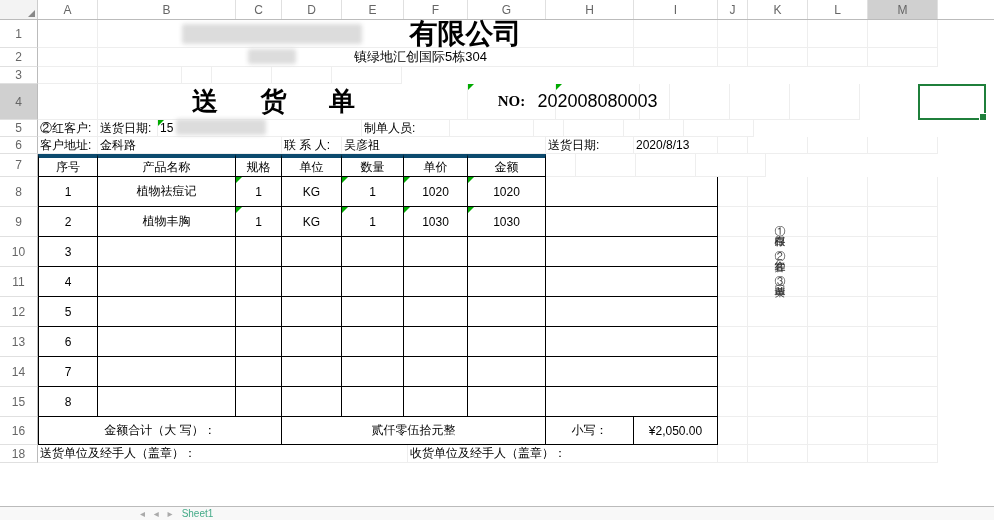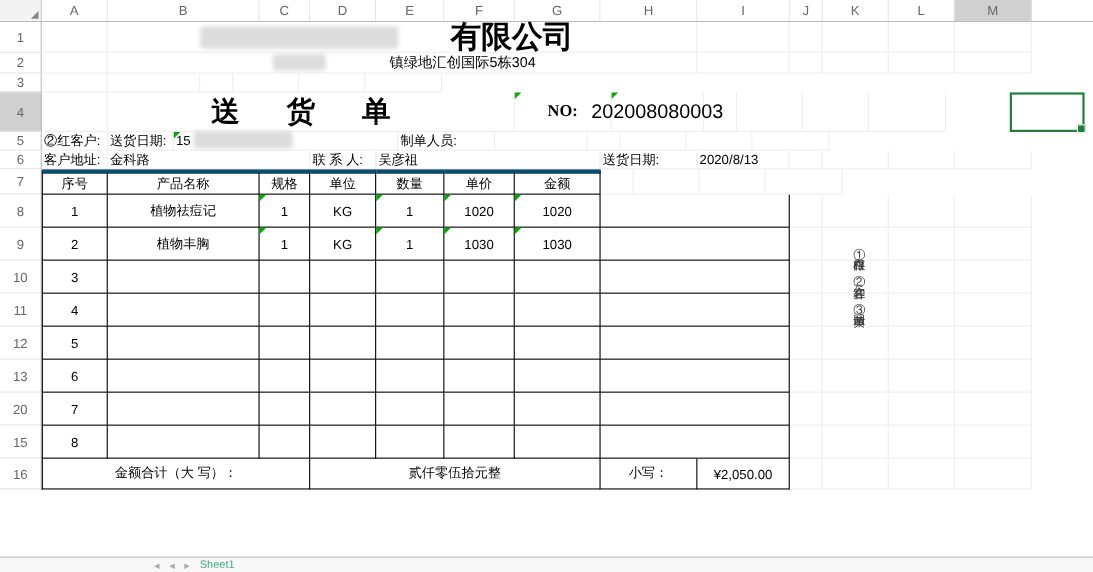--- a/index.html
+++ b/index.html
@@ -370,21 +370,21 @@
           <div class="cell cF center br bb"></div>
           <div class="cell cG center br bb"></div>
           <div class="cell br bb" style="width:172px"></div>
           <div class="cell cJ"></div>
           <div class="cell cK"></div>
           <div class="cell cL"></div>
           <div class="cell cM"></div>
         </div>
       </div>
       <div class="row r14">
-        <div class="rh">20</div>
+        <div class="rh">14</div>
         <div class="cells">
           <div class="cell cA center bl br bb">7</div>
           <div class="cell cB center br bb"></div>
           <div class="cell cC center br bb"></div>
           <div class="cell cD center br bb"></div>
           <div class="cell cE center br bb"></div>
           <div class="cell cF center br bb"></div>
           <div class="cell cG center br bb"></div>
           <div class="cell br bb" style="width:172px"></div>
           <div class="cell cJ"></div>
@@ -420,20 +420,31 @@
       <div class="cell cH center bb br">小写：</div>
       <div class="cell cI center bb br">¥2,050.00</div>
       <div class="cell cJ"></div>
         <div class="cell cK"></div>
         <div class="cell cL"></div>
         <div class="cell cM"></div>
     </div>
   </div>
 
 
+  <div class="row r18">
+    <div class="rh">18</div>
+    <div class="cells">
+      <div class="cell" style="width:370px">送货单位及经手人（盖章）：</div>
+      <div class="cell" style="width:310px">收货单位及经手人（盖章）：</div>
+      <div class="cell cJ"></div>
+        <div class="cell cK"></div>
+        <div class="cell cL"></div>
+        <div class="cell cM"></div>
+    </div>
+  </div>
 
 </div>
 
 <div class="side-labels">
   <div class="side-item">①白存根</div>
   <div class="side-item">②红客户</div>
   <div class="side-item">③黄回单</div>
 </div>
 
 <div class="sel" style="top:84px;left:918px;width:68px;height:36px"></div>

